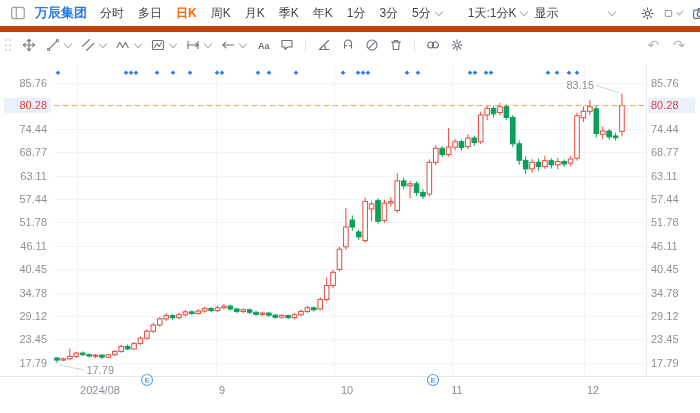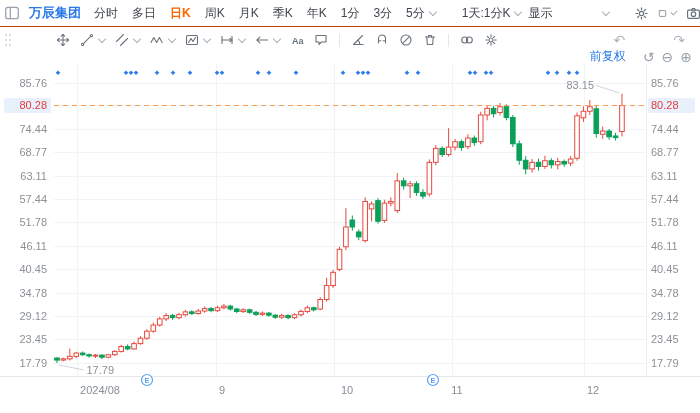--- a/index.html
+++ b/index.html
@@ -1,31 +1,31 @@
 <!DOCTYPE html>
 <html><head>
 <meta charset="utf-8">
 <style>
   html,body{margin:0;padding:0;width:700px;height:413px;overflow:hidden;background:#fff;
     font-family:"Liberation Sans","DejaVu Sans",sans-serif;font-size:12px;color:#3c4047;}
   .app{position:relative;width:700px;height:413px;background:#fff;}
   
-  .topbar{display:flex;align-items:center;height:26px;padding:0 8px 0 0;border-bottom:1px solid #c2410c;white-space:nowrap;}
+  .topbar{display:flex;align-items:center;height:26px;padding:0 8px 0 6px;border-bottom:6px solid #c2410c;white-space:nowrap;}
   .topbar .stock{color:#2779e8;font-weight:bold;margin:0 6px 0 5px;font-size:13px;cursor:pointer;}
   .periods{display:flex;align-items:center;}
   .item{margin:12px 7px;cursor:pointer;color:#40454c;display:inline-flex;align-items:center;}
   .item.active{color:#ff6600;font-weight:bold;}
   .caret{display:inline-block;width:5px;height:5px;border-right:1.2px solid #a8b0b8;border-bottom:1.2px solid #a8b0b8;transform:rotate(45deg);margin:-3px 0 0 5px;}
   .vsep{display:inline-block;width:1px;height:13px;background:#e4e7ea;margin:0 6px;}
   .ticon{display:inline-flex;align-items:center;justify-content:center;width:18px;height:18px;margin:0 4px;cursor:pointer;color:#6a737d;}
   .ticon svg{display:block;}
   .iconrow{display:inline-flex;align-items:center;}
   .display{margin-left:auto;gap:46px;}
   
-  .drawbar{display:flex;align-items:center;height:26px;padding:0 8px 0 2px;color:#6a737d;gap:34px;}
+  .drawbar{display:flex;align-items:center;height:26px;padding:0 8px 0 2px;color:#6a737d;}
   .grip{width:8px;height:13px;position:relative;margin:0 5px 0 2px;}
   .grip::before{content:"";position:absolute;width:2px;height:2px;border-radius:50%;background:#ccd1d6;top:0;left:1px;
     box-shadow:4px 0 #ccd1d6,0 5px #ccd1d6,4px 5px #ccd1d6,0 10px #ccd1d6,4px 10px #ccd1d6;}
   .dtool{display:inline-flex;align-items:center;margin:0 5px;cursor:pointer;}
   .dtool svg{display:block;}
   .histbtn{font-size:14px;color:#aab2bb;margin:0 7px;cursor:pointer;font-family:"DejaVu Sans",sans-serif;}
   .histspacer{margin-left:auto;}
   
   .chart-controls{position:absolute;top:48px;right:8px;display:flex;align-items:center;z-index:5;}
   .adjust{color:#2779e8;cursor:pointer;margin-right:10px;}
@@ -253,26 +253,20 @@
             <path d="M10.7 3.3 9.5 4.5"></path>
             <path d="M4.5 9.5l-1.2 1.2"></path>
           </svg>
         </span>
       </span>
     <span class="histspacer"></span>
     <span class="histbtn">↶</span>
     <span class="histbtn">↷</span>
   </div>
 
-  <div class="chart-controls">
-    <span class="adjust">前复权</span>
-    <span class="zbtn">↺</span>
-    <span class="zbtn">⊖</span>
-    <span class="zbtn">⊕</span>
-  </div>
 
   <div class="chart-wrap">
     <svg id="chart" width="700" height="361" viewBox="0 0 700 361">
         <line x1="54" y1="31" x2="645" y2="31" stroke="#f1f3f6" stroke-width="1" shape-rendering="crispEdges"></line>
         <line x1="54" y1="53.57466529351183" x2="645" y2="53.57466529351183" stroke="#f1f3f6" stroke-width="1" shape-rendering="crispEdges"></line>
         <line x1="54" y1="77.63233779608649" x2="645" y2="77.63233779608649" stroke="#f1f3f6" stroke-width="1" shape-rendering="crispEdges"></line>
         <line x1="54" y1="100.98970133882597" x2="645" y2="100.98970133882597" stroke="#f1f3f6" stroke-width="1" shape-rendering="crispEdges"></line>
         <line x1="54" y1="124.3058702368692" x2="645" y2="124.3058702368692" stroke="#f1f3f6" stroke-width="1" shape-rendering="crispEdges"></line>
         <line x1="54" y1="147.66323377960865" x2="645" y2="147.66323377960865" stroke="#f1f3f6" stroke-width="1" shape-rendering="crispEdges"></line>
         <line x1="54" y1="170.97940267765188" x2="645" y2="170.97940267765188" stroke="#f1f3f6" stroke-width="1" shape-rendering="crispEdges"></line>

